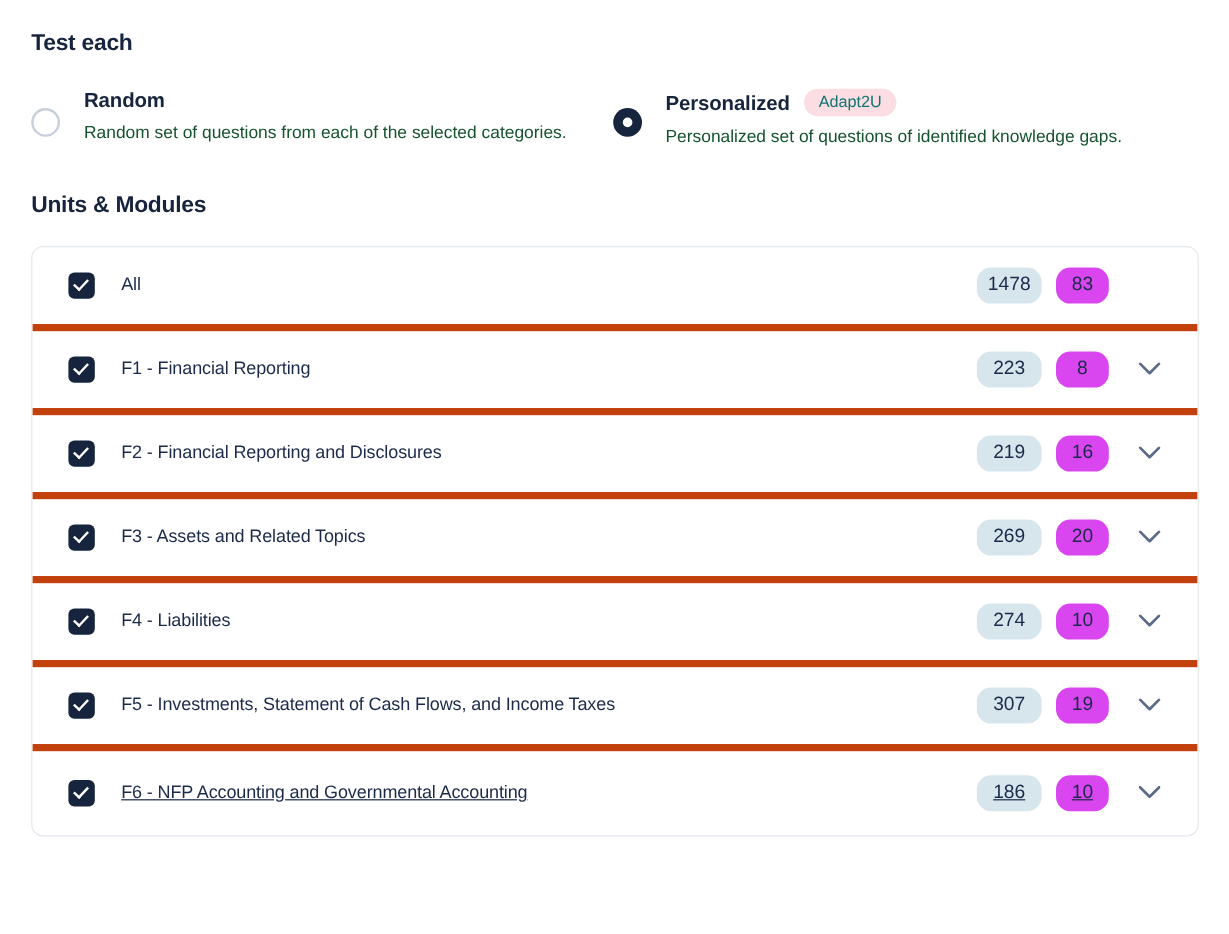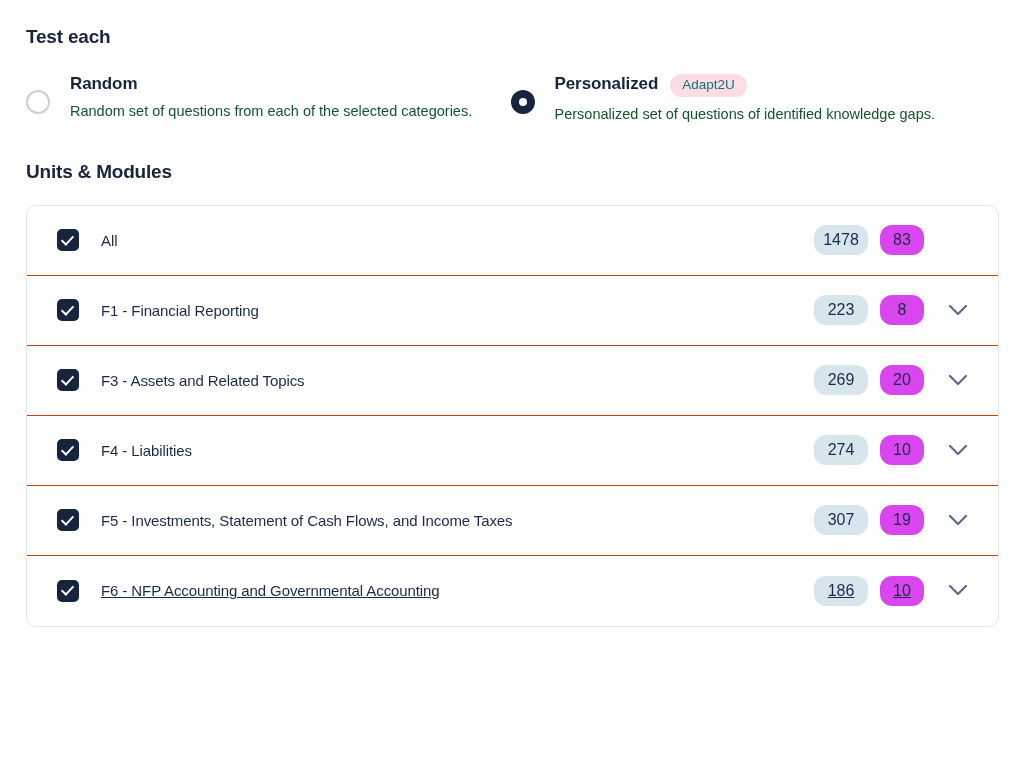--- a/index.html
+++ b/index.html
@@ -72,21 +72,21 @@
     width: 8px;
     height: 8px;
     border-radius: 50%;
     background: #ffffff;
     transform: translate(-50%, -50%);
   }
 
   .mode-text { padding-top: 8px; }
   .mode-head {
     display: flex;
-    align-items: flex-start;
+    align-items: flex-end;
     gap: 12px;
     margin-bottom: 6px;
   }
   .mode-name {
     font-size: 17px;
     font-weight: bold;
     color: #16243d;
     letter-spacing: -0.1px;
   }
   .badge-adapt {
@@ -111,21 +111,21 @@
     border-radius: 10px;
     overflow: hidden;
     background: #ffffff;
     width: 973px;
     box-sizing: border-box;
   }
   .unit-row {
     display: flex;
     align-items: center;
     height: 70px;
-    border-bottom: 1px solid #c2410c;
+    border-bottom: 6px solid #c2410c;
     box-sizing: border-box;
     padding: 0 20px 0 0;
   }
   .unit-row:last-child { border-bottom: none; text-decoration: underline; }
 
   .chk {
     width: 22px;
     height: 22px;
     border-radius: 5px;
     background: #16243d;
@@ -229,20 +229,31 @@
       <div class="unit-label">F1 - Financial Reporting</div>
       <div class="pill blue">223</div>
       <div class="pill yellow">8</div>
       <div class="chev">
         <svg width="18" height="11" viewBox="0 0 18 11">
             <path d="M1 1 L9 9 L17 1" stroke="#5b6b87" stroke-width="2.2" fill="none" stroke-linecap="round" stroke-linejoin="round"></path>
           </svg>
       </div>
     </div>
 
+    <div class="unit-row">
+      <div class="chk"></div>
+      <div class="unit-label">F2 - Financial Reporting and Disclosures</div>
+      <div class="pill blue">219</div>
+      <div class="pill yellow">16</div>
+      <div class="chev">
+        <svg width="18" height="11" viewBox="0 0 18 11">
+            <path d="M1 1 L9 9 L17 1" stroke="#5b6b87" stroke-width="2.2" fill="none" stroke-linecap="round" stroke-linejoin="round"></path>
+          </svg>
+      </div>
+    </div>
 
     <div class="unit-row">
       <div class="chk"></div>
       <div class="unit-label">F3 - Assets and Related Topics</div>
       <div class="pill blue">269</div>
       <div class="pill yellow">20</div>
       <div class="chev">
         <svg width="18" height="11" viewBox="0 0 18 11">
             <path d="M1 1 L9 9 L17 1" stroke="#5b6b87" stroke-width="2.2" fill="none" stroke-linecap="round" stroke-linejoin="round"></path>
           </svg>

